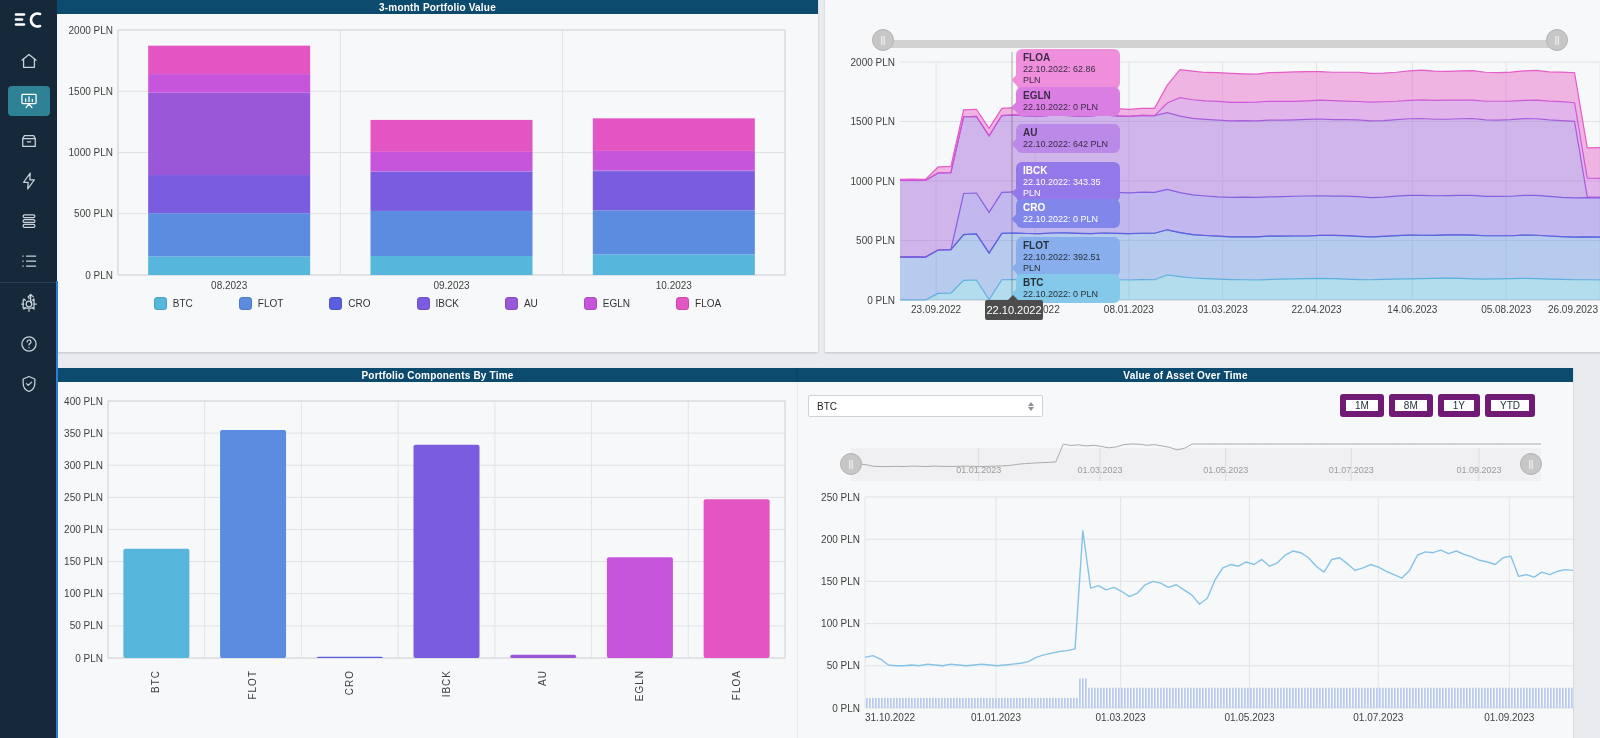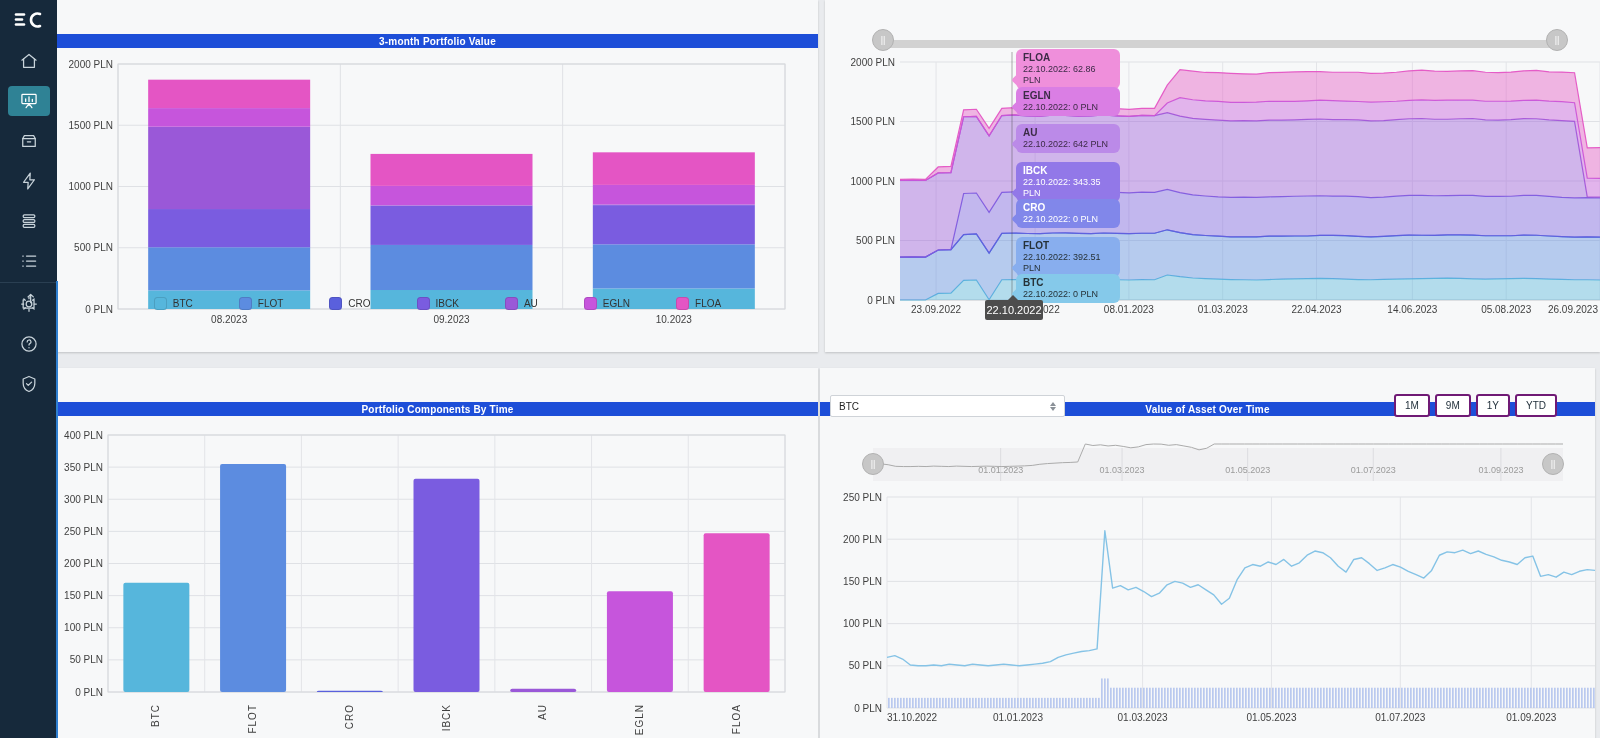--- a/index.html
+++ b/index.html
@@ -14,23 +14,23 @@
   .nav-bottom{position:absolute;left:0;top:282px;width:57px;padding-top:6px;border-top:1px solid #2a3f52;
     display:flex;flex-direction:column;align-items:center;gap:10px;}
   .icon-svg{stroke:#c9d4db;fill:none;stroke-width:1.5;stroke-linecap:round;stroke-linejoin:round;}
   .active .icon-svg{stroke:#ffffff;}
   .side-accent{position:absolute;left:56px;top:281px;width:2px;height:457px;background:#2f7fd0;z-index:4;}
   
   .panel{position:absolute;background:#f7f8f9;box-shadow:0 1px 2px rgba(0,0,0,.18);overflow:hidden;}
   .panel-tl{left:57px;top:0;width:761px;height:352px;}
   .panel-tr{left:825px;top:0;width:775px;height:352px;}
   .panel-bl{left:57px;top:368px;width:761px;height:370px;}
-  .panel-br{left:820px;top:368px;width:775px;height:370px;}
-  .phead{height:14px;background:#1d4ed8;color:#fff;font-size:10px;font-weight:700;
-    display:flex;align-items:center;justify-content:center;letter-spacing:.2px;margin-top:34px;}
+  .panel-br{left:798px;top:368px;width:775px;height:370px;}
+  .phead{height:14px;background:#0c4a6e;color:#fff;font-size:10px;font-weight:700;
+    display:flex;align-items:center;justify-content:center;letter-spacing:.2px;}
   svg text{font-family:"Liberation Sans",sans-serif;}
   .ax{font-size:10px;fill:#3f3f3f;}
   .axg{font-size:9px;fill:#9b9b9b;}
   
   .legend{position:absolute;left:0;top:297px;width:100%;display:flex;justify-content:center;gap:46px;}
   .litem{display:flex;align-items:center;gap:6px;font-size:10px;color:#333;cursor:pointer;}
   .lswatch{width:13px;height:13px;border-radius:3.5px;border:1px solid rgba(0,0,0,.12);}
   
   .slider-track{position:absolute;height:8px;background:#d2d2d2;border-radius:4px;}
   .handle{position:absolute;width:22px;height:22px;border-radius:50%;background:#c7c7c7;border:1px solid #b2b2b2;
@@ -44,21 +44,21 @@
   .chip:before{content:"";position:absolute;left:23px;top:-5px;border-left:5px solid transparent;
     border-right:5px solid transparent;border-bottom:5px solid #4d4d4d;}
   
   .asset-select{position:absolute;left:10px;top:27px;width:235px;height:22px;background:#fff;border:1px solid #cfd3d8;
     border-radius:2px;display:flex;align-items:center;padding:0 8px;font-size:10px;color:#222;cursor:pointer;}
   .asset-select .spin{margin-left:auto;display:flex;flex-direction:column;gap:1px;}
   .asset-select .spin i{display:block;width:0;height:0;border-left:3.5px solid transparent;border-right:3.5px solid transparent;}
   .asset-select .spin i.up{border-bottom:4px solid #8a9097;}
   .asset-select .spin i.dn{border-top:4px solid #8a9097;}
   .range-btns{position:absolute;right:38px;top:26px;display:flex;gap:5px;}
-  .rbtn{height:23px;padding:0 9px;background:#fff;border:2px solid #701a75;border-radius:3px;
+  .rbtn{height:23px;padding:0 9px;background:#fff;border:6px solid #701a75;border-radius:3px;
     font-size:10px;color:#1c2b36;display:flex;align-items:center;cursor:pointer;}
   .navstrip{position:absolute;left:53px;top:80px;width:690px;height:33px;background:#f0f0f2;}
 </style>
 </head>
 <body>
 
 <aside class="sidebar">
   <div class="logo">
     <svg width="34" height="20" viewBox="0 0 34 20">
       <g stroke="#ffffff" stroke-width="2.6" stroke-linecap="round" fill="none">
@@ -323,21 +323,21 @@
   <div class="phead">Value of Asset Over Time</div>
   <div class="asset-select">
     <span>BTC</span>
     <span class="spin">
         <i class="up"></i>
         <i class="dn"></i>
       </span>
   </div>
   <div class="range-btns">
     <div class="rbtn">1M</div>
-    <div class="rbtn">9M</div>
+    <div class="rbtn">8M</div>
     <div class="rbtn">1Y</div>
     <div class="rbtn">YTD</div>
   </div>
   <div class="navstrip"></div>
   <svg id="nav4" width="775" height="50" style="position:absolute;left:0;top:72px;">
       <line x1="180.64999999999998" y1="8" x2="180.64999999999998" y2="41" stroke="#dcdce0"></line>
       <text x="180.64999999999998" y="33" text-anchor="middle" class="axg">01.01.2023</text>
       <line x1="302.09000000000003" y1="8" x2="302.09000000000003" y2="41" stroke="#dcdce0"></line>
       <text x="302.09000000000003" y="33" text-anchor="middle" class="axg">01.03.2023</text>
       <line x1="427.67" y1="8" x2="427.67" y2="41" stroke="#dcdce0"></line>

